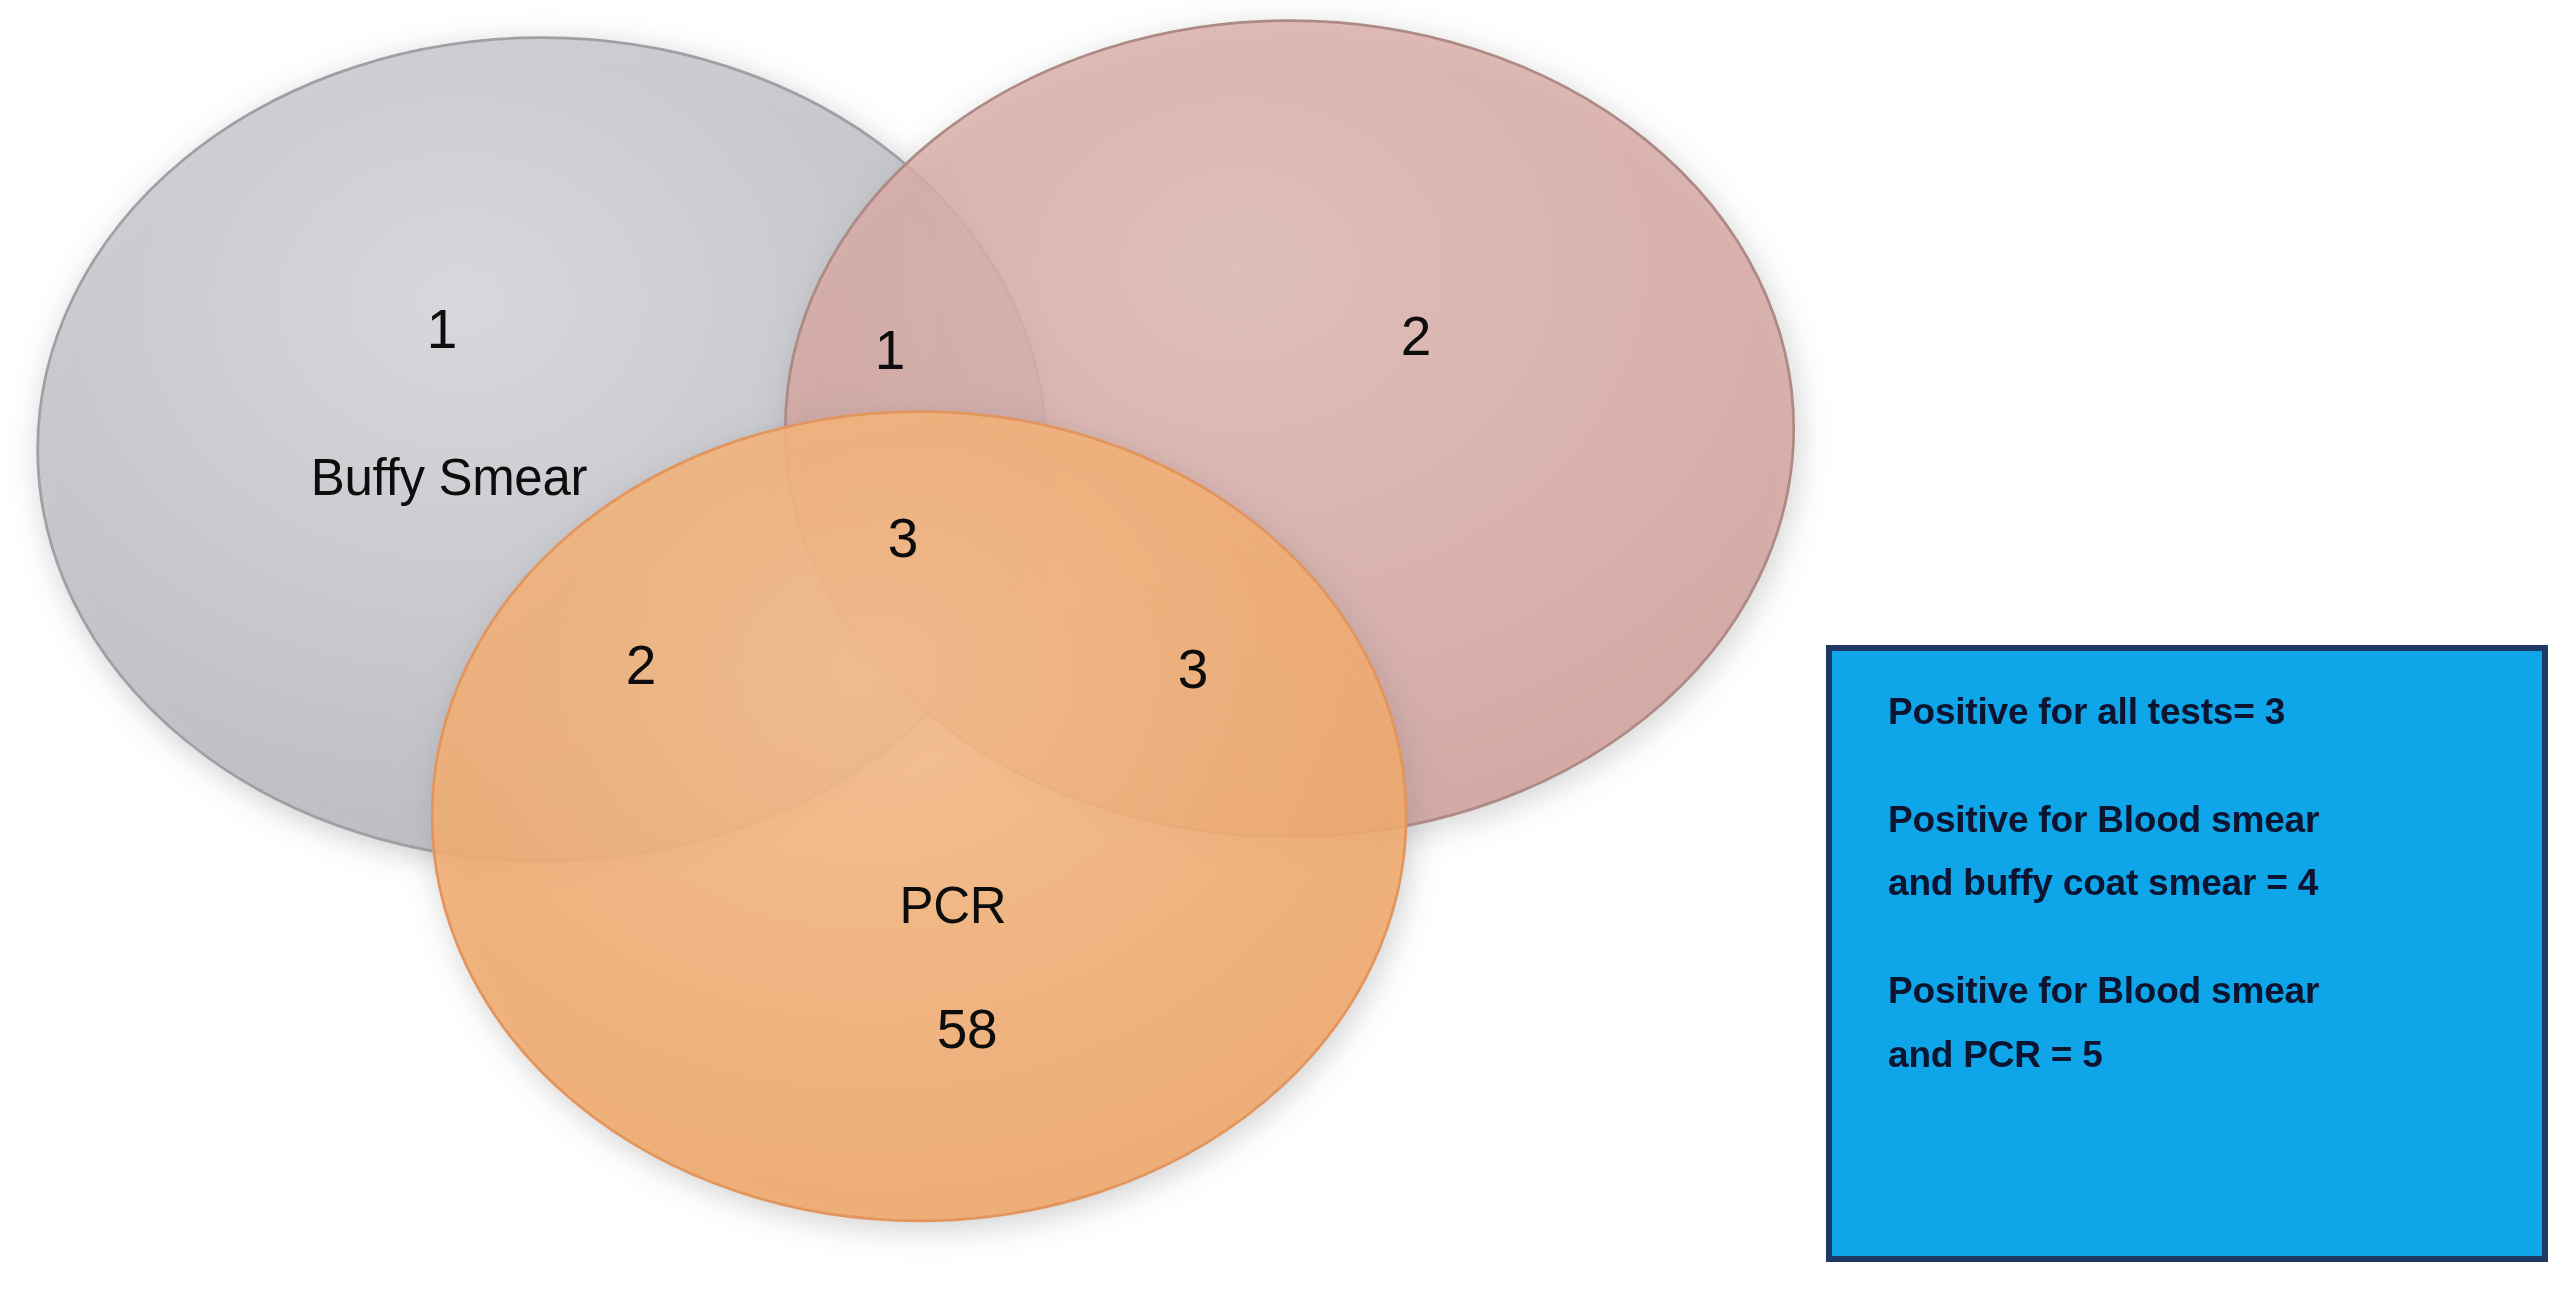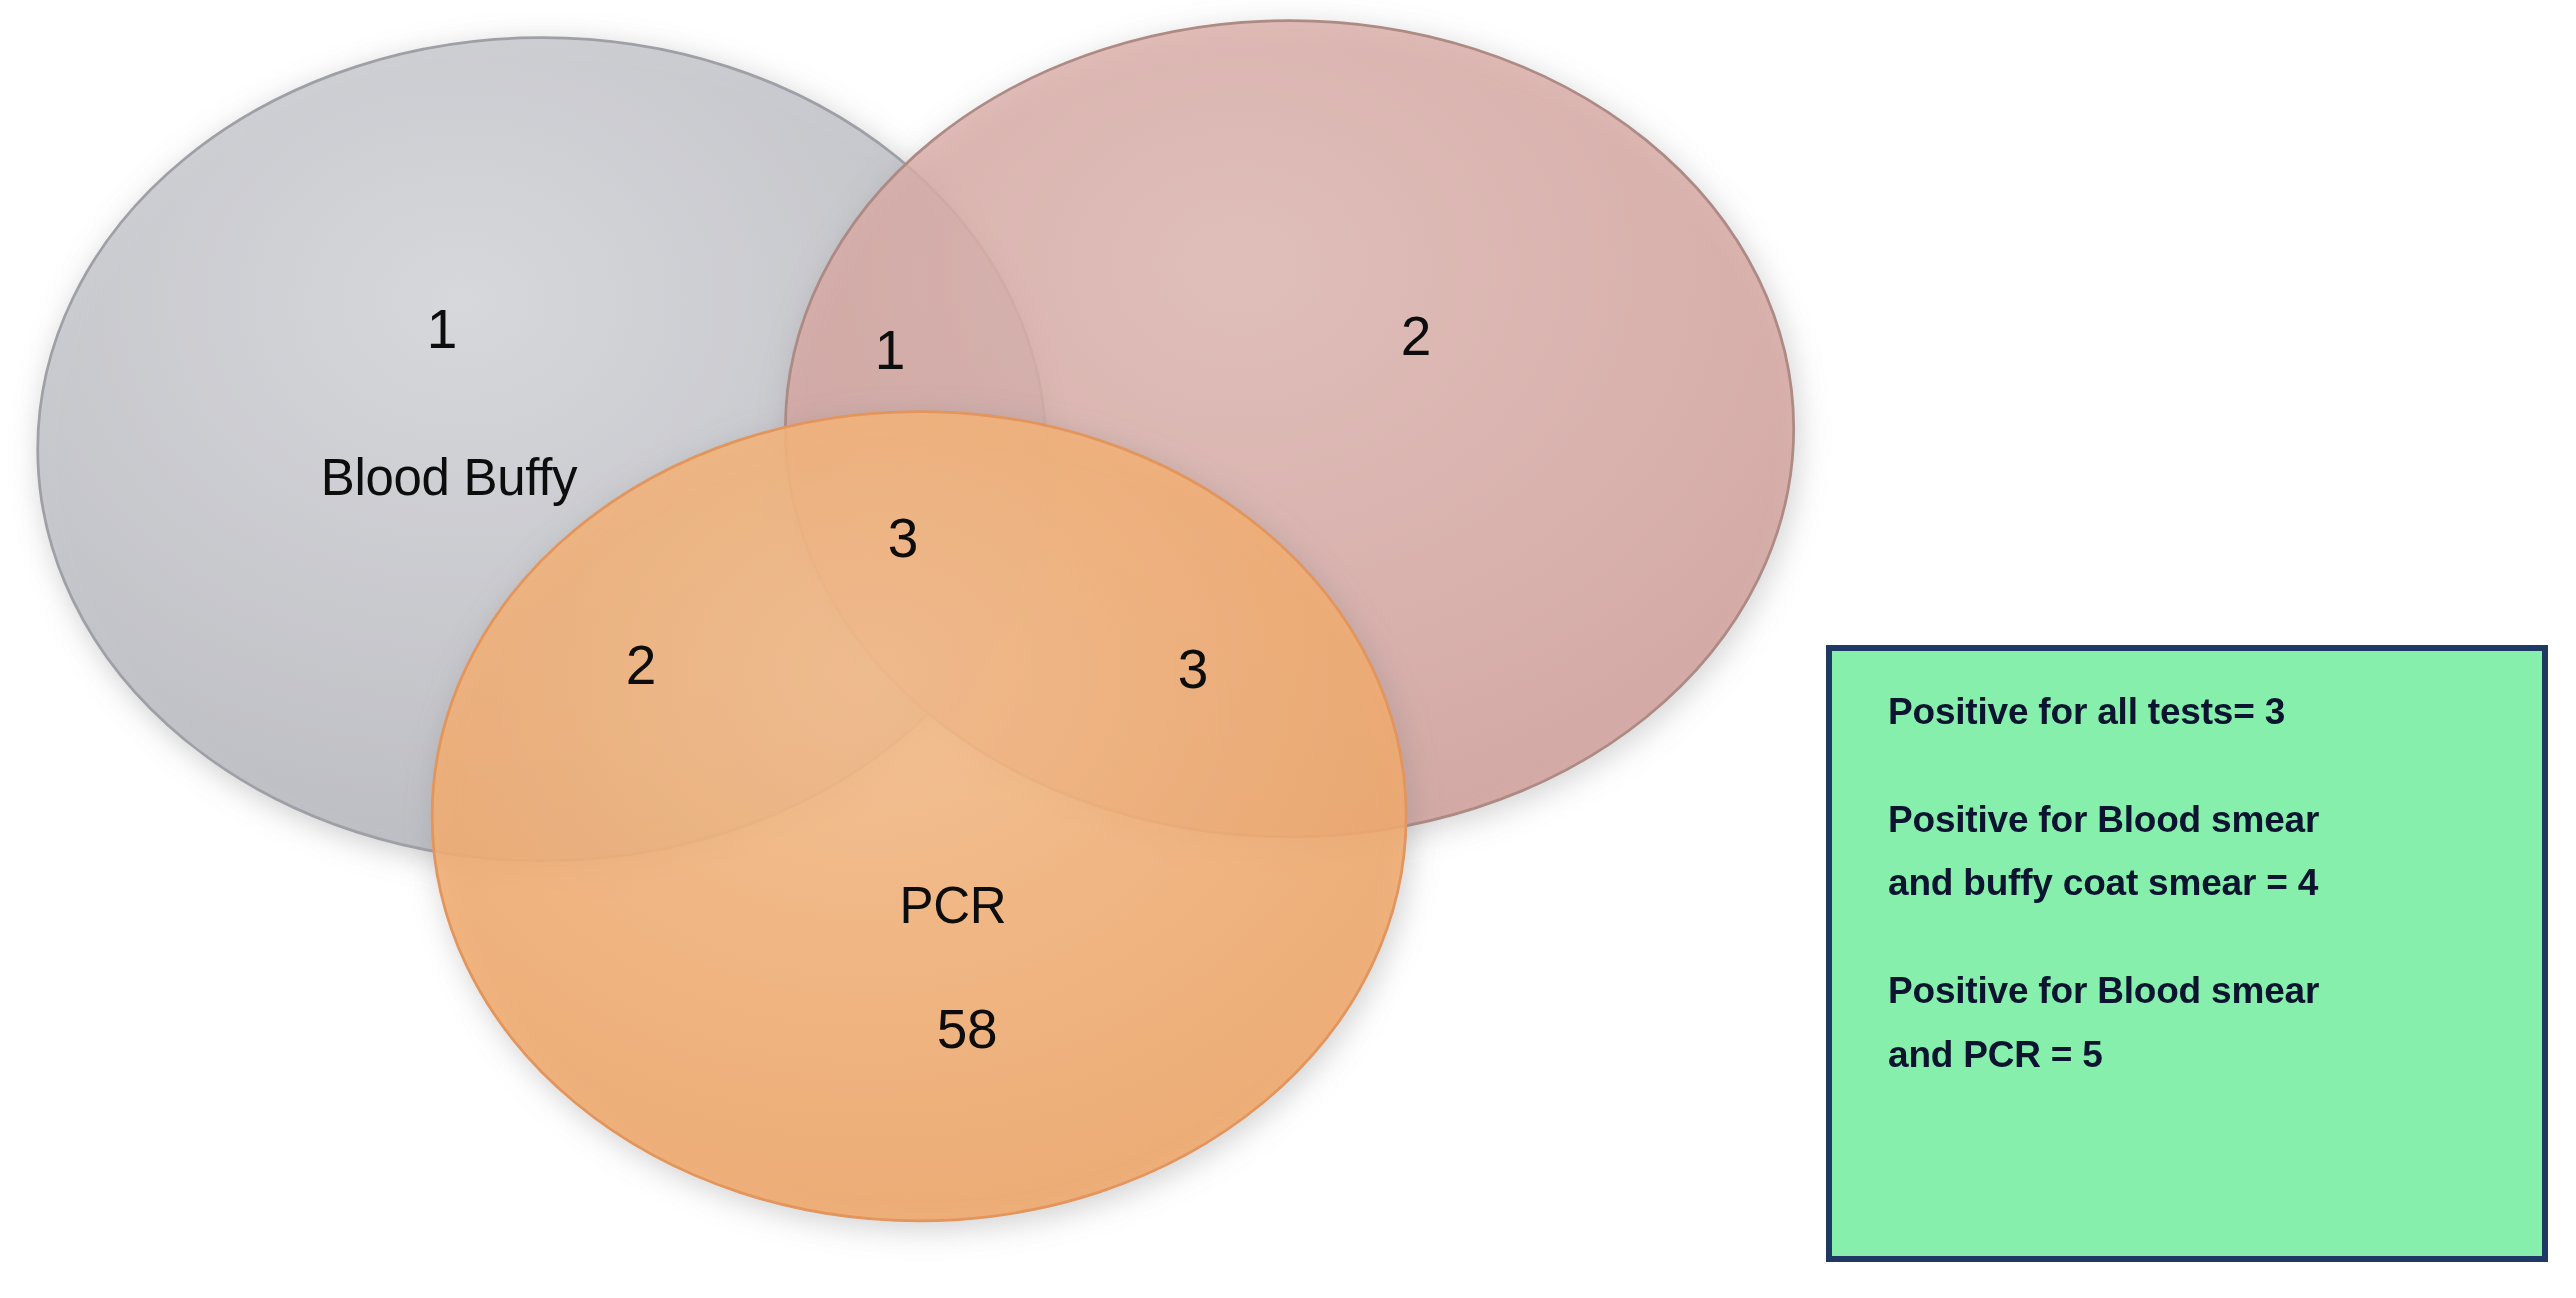--- a/index.html
+++ b/index.html
@@ -46,21 +46,21 @@
     font-size: 55px;
   }
 
   
   #legend-box {
     position: absolute;
     left: 1826px;
     top: 645px;
     width: 722px;
     height: 617px;
-    background: #86efac;
+    background: #0ea5e9;
     border: 6.2px solid #1F3864;
     box-sizing: border-box;
   }
   #legend-list {
     position: absolute;
     left: 56px;
     top: 29px;
     right: 13.7px;
   }
   .legend-item {
@@ -102,21 +102,21 @@
       </filter>
     </defs>
 
     <ellipse cx="790" cy="655" rx="735" ry="600" fill="url(#gradGray)" fill-opacity="0.93" stroke="#9FA0A6" stroke-width="4" filter="url(#softShadow)"></ellipse>
 
     <ellipse cx="1880" cy="625" rx="735" ry="595" fill="url(#gradPink)" fill-opacity="0.80" stroke="#AD8A84" stroke-width="4" filter="url(#softShadow)"></ellipse>
 
     <ellipse cx="1340" cy="1190" rx="710" ry="590" fill="url(#gradOrange)" fill-opacity="0.86" stroke="#E2955B" stroke-width="4" filter="url(#softShadow)"></ellipse>
   </svg>
 
-  <div class="venn-label set-name" style="left:449px; top:477px;">Blood Buffy</div>
+  <div class="venn-label set-name" style="left:449px; top:477px;">Buffy Smear</div>
 
 
   <div class="venn-label set-name" style="left:953px; top:905px;">PCR</div>
 
   <div class="venn-label count" style="left:442px; top:329px;">1</div>
 
   <div class="venn-label count" style="left:1416px; top:336px;">2</div>
 
   <div class="venn-label count" style="left:967px; top:1029px;">58</div>
 

